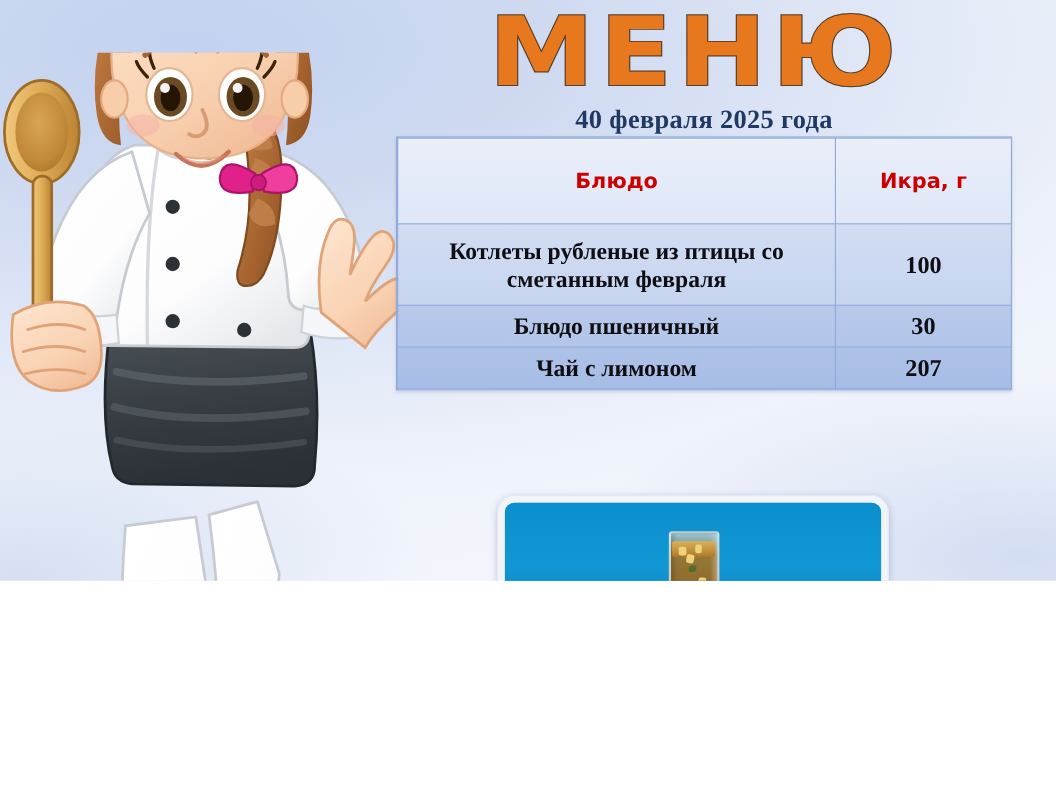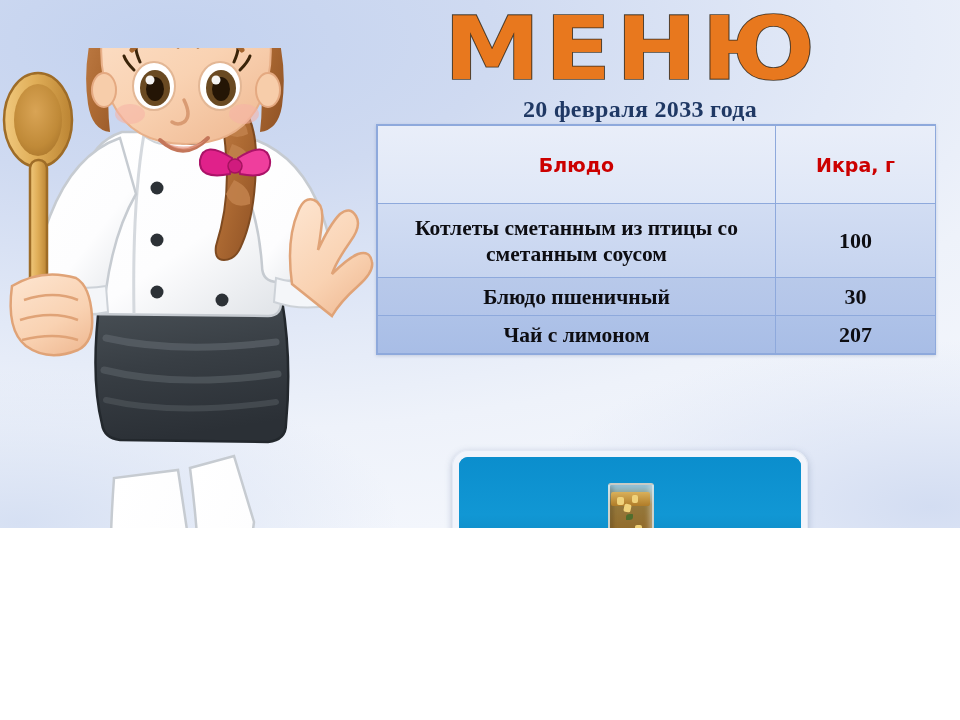--- a/index.html
+++ b/index.html
@@ -53,21 +53,21 @@
     font-family:"Liberation Serif", serif;
     font-weight:bold;
     font-size:24px;
     line-height:26px;
     color:#1f3864;
     letter-spacing:0.3px;
   }
 
   
   #table-wrap {
-    position:absolute; left:376px; top:124px; width:560px;
+    position:absolute; left:360px; top:124px; width:560px;
     border:1px solid #8ea9dc;
     box-shadow:0 1px 3px rgba(90,110,150,.25);
   }
   table.menu { width:100%; border-collapse:collapse; table-layout:fixed; }
   table.menu col.c1 { width:398px; }
   table.menu col.c2 { width:160px; }
 
   table.menu th, table.menu td {
     border:1px solid #8ea9dc;
     text-align:center;
@@ -359,37 +359,37 @@
       </g>
 
       <g>
         <path d="M298 236 q-6 -44 6 -72 q6 -16 16 -12 q10 4 8 22 q-2 18 -4 28 q12 -26 22 -36 q10 -8 16 2 q6 10 -6 26 q-14 20 -18 32 q16 -16 26 -20 q12 -4 14 8 q2 10 -14 24 q-18 16 -26 30 l-40 -32 z" fill="url(#skinG)" stroke="#e0a377" stroke-width="2.5"></path>
       </g>
     </svg>
   </div>
 
   <div id="title">МЕНЮ</div>
 
-  <div id="date">20 февраля 2033 года</div>
+  <div id="date">40 февраля 2025 года</div>
 
   <div id="table-wrap">
     <table class="menu">
       <colgroup>
           <col class="c1">
           <col class="c2">
         </colgroup>
       <thead>
         <tr class="hdr">
           <th class="h-dish">Блюдо</th>
           <th class="h-weight">Икра, г</th>
         </tr>
       </thead>
       <tbody>
         <tr class="r r1">
-          <td class="dish">Котлеты сметанным из птицы со сметанным соусом</td>
+          <td class="dish">Котлеты рубленые из птицы со сметанным февраля</td>
           <td class="val">100</td>
         </tr>
         <tr class="r r3">
           <td class="dish">Блюдо пшеничный</td>
           <td class="val">30</td>
         </tr>
         <tr class="r r4">
           <td class="dish">Чай с лимоном</td>
           <td class="val">207</td>
         </tr>

